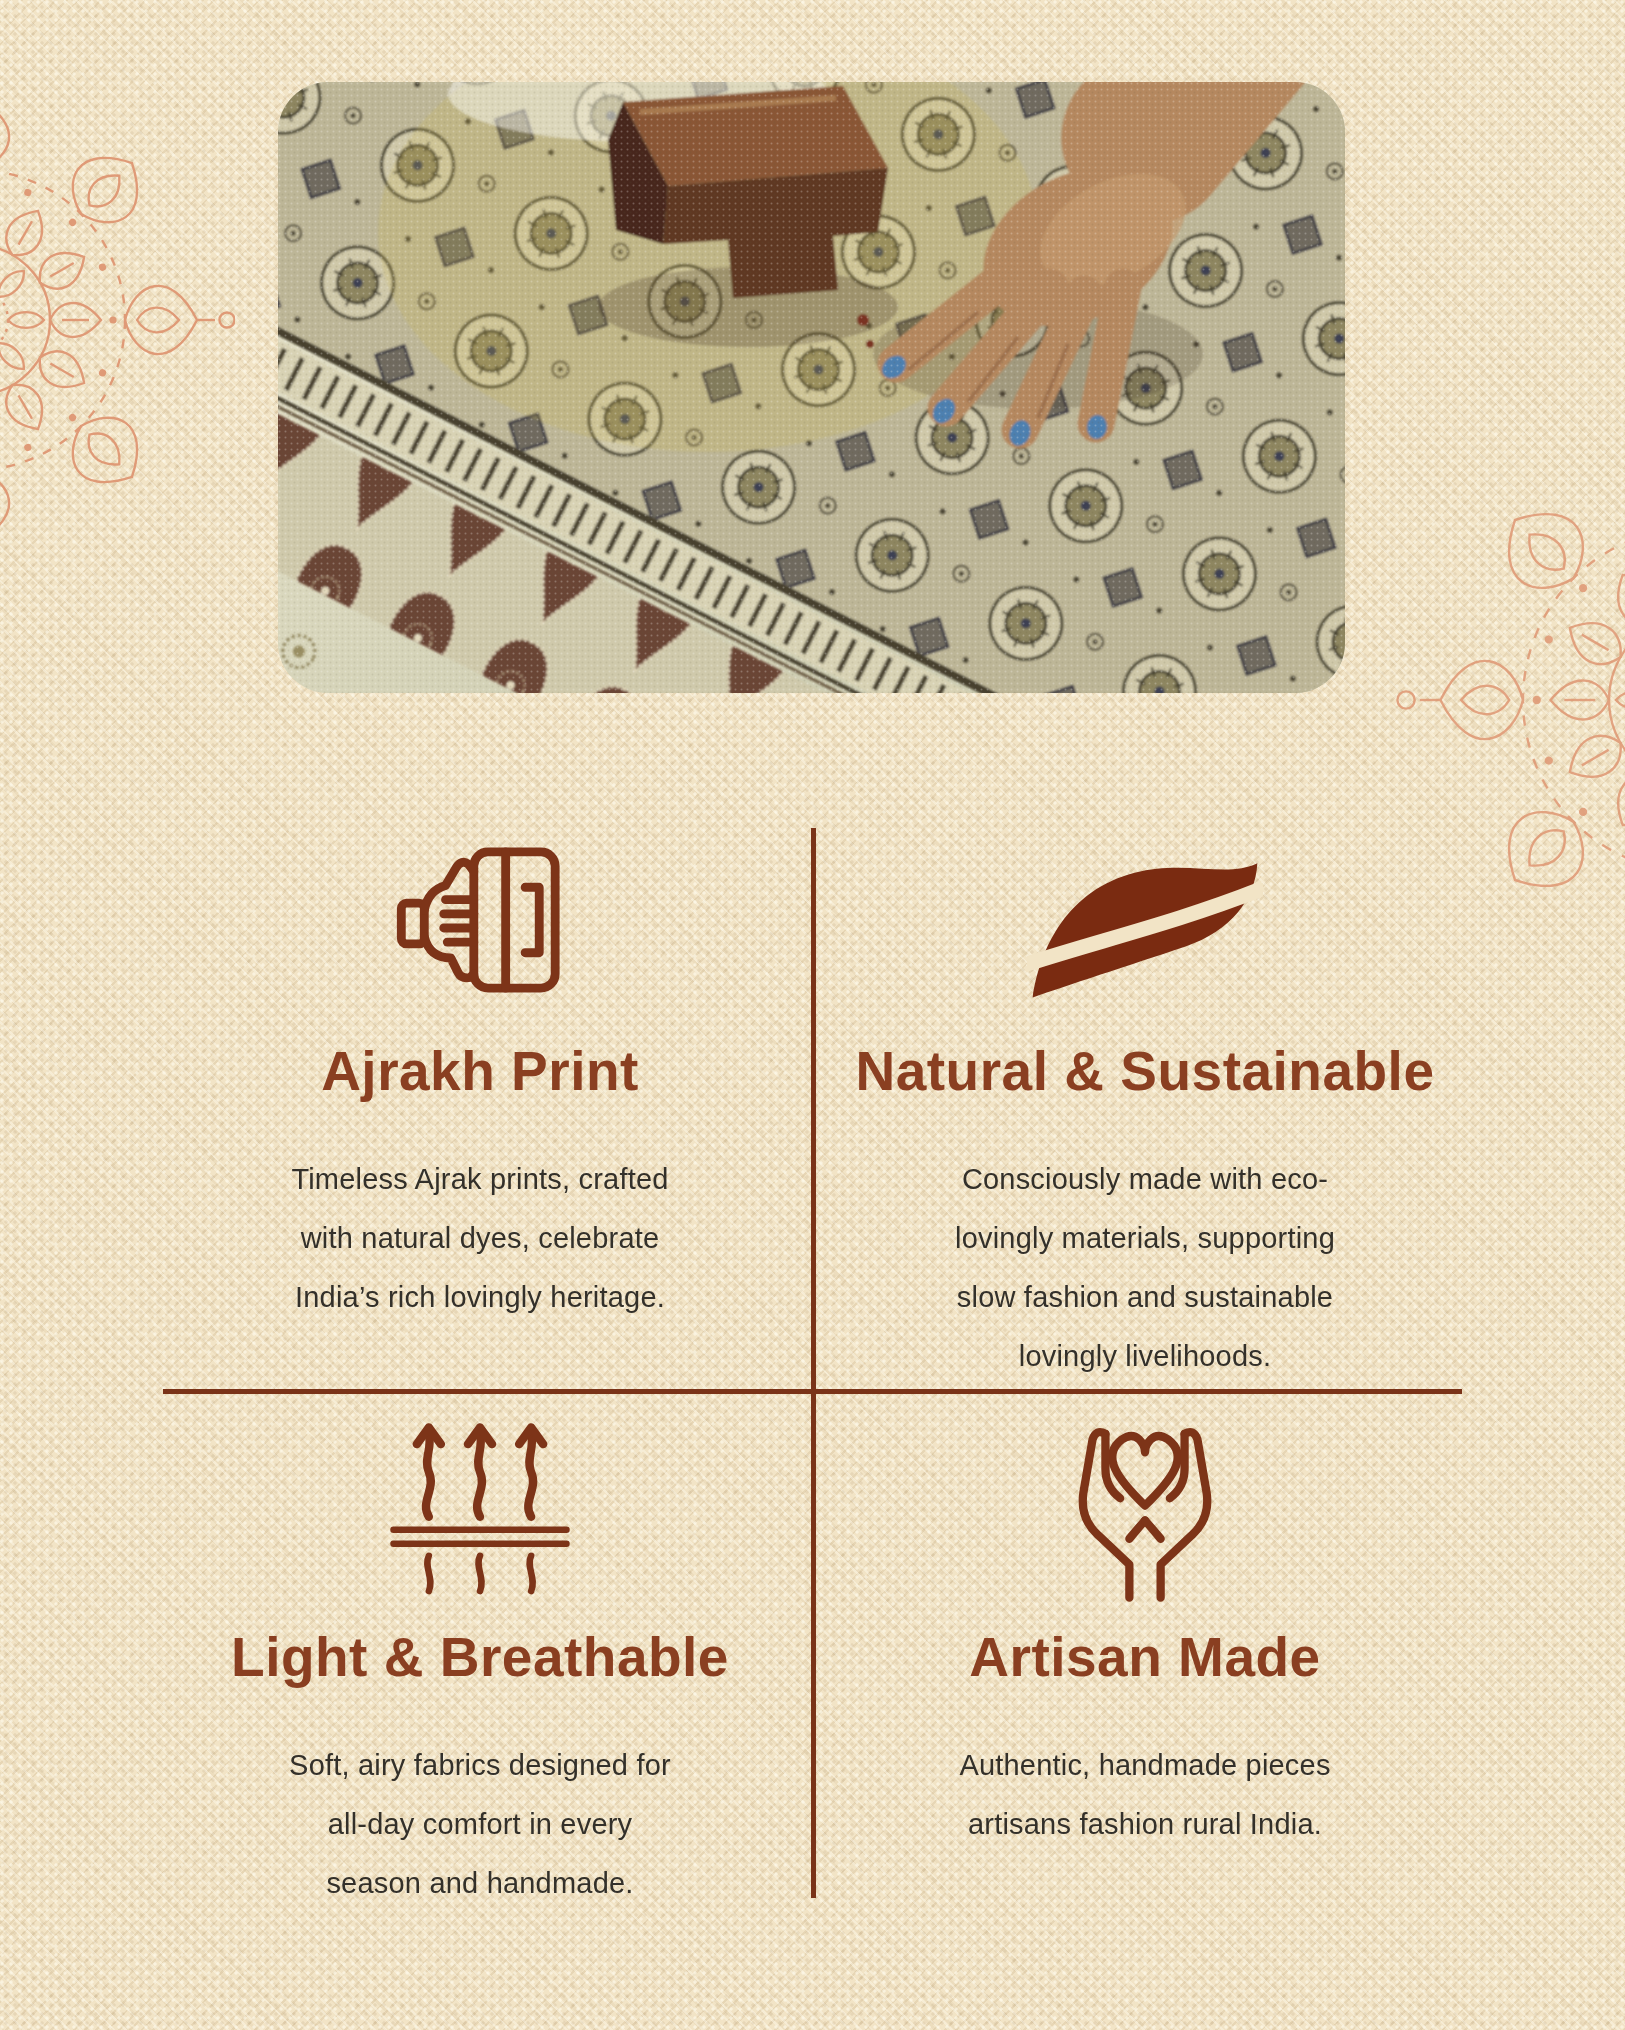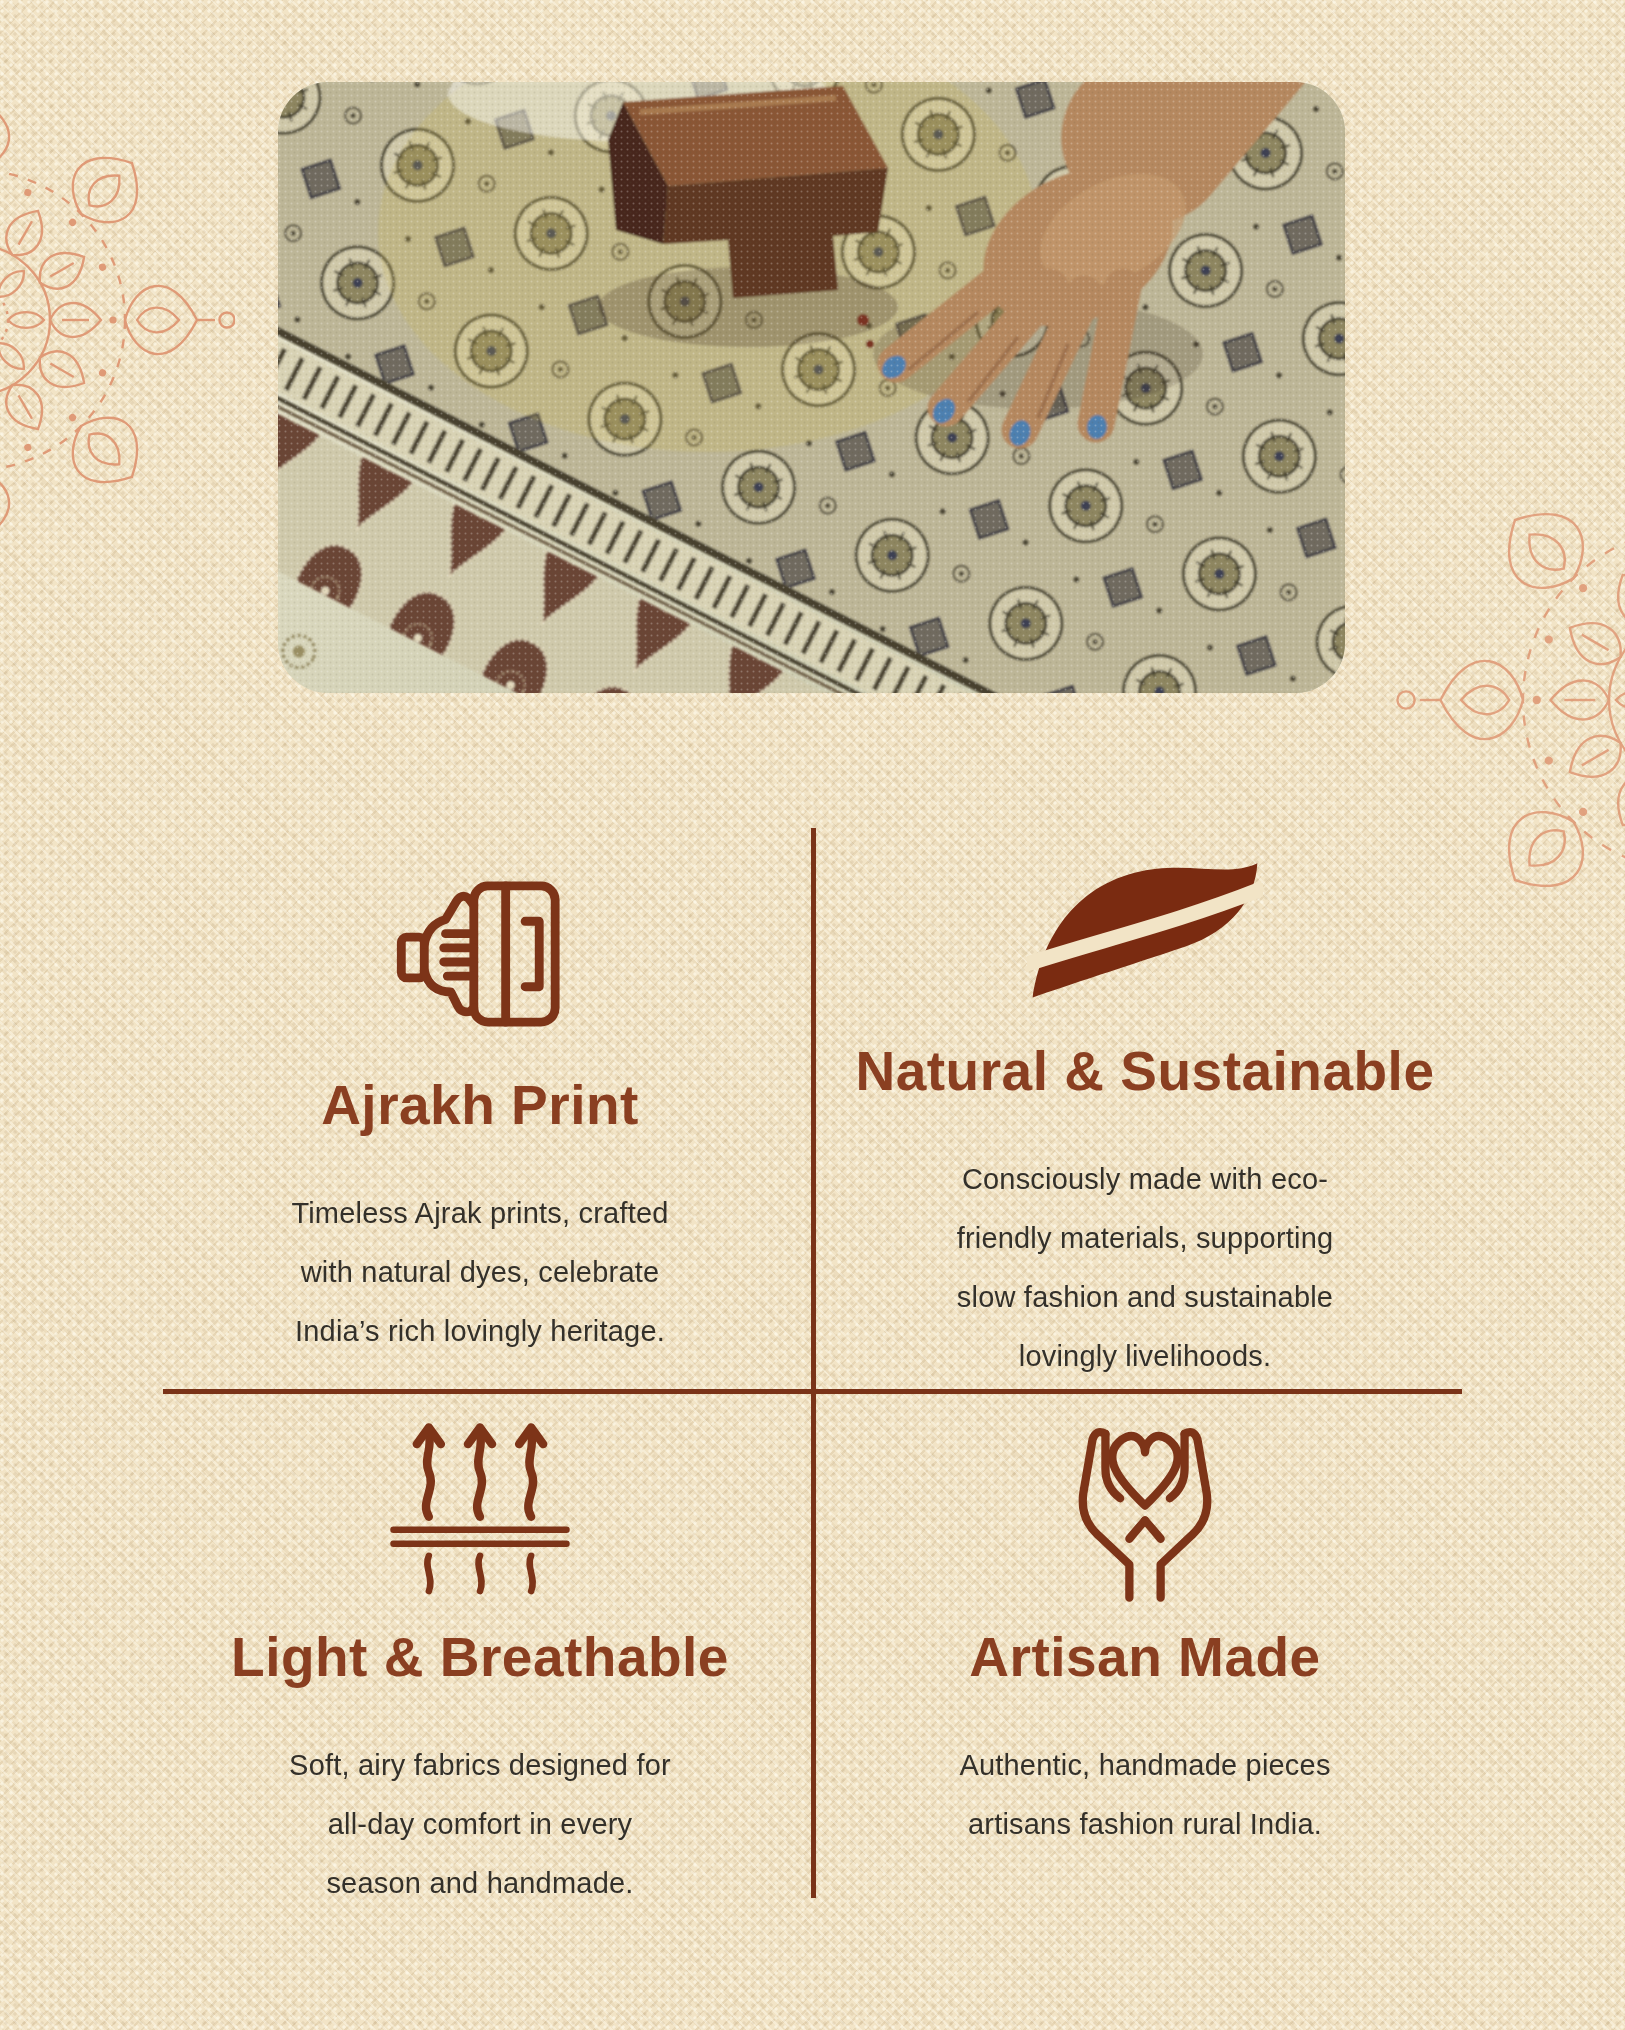--- a/index.html
+++ b/index.html
@@ -21,21 +21,21 @@
   .mandala{position:absolute;pointer-events:none;}
   .mandala-left{left:-285px;top:60px;opacity:.95;}
   .mandala-right{left:1395px;top:400px;opacity:.85;}
   .hero{
     position:absolute;left:278px;top:82px;width:1067px;height:611px;
     border-radius:50px;overflow:hidden;
   }
   .divider-v{position:absolute;left:811px;top:828px;width:5px;height:1070px;background:#7a3318;}
   .divider-h{position:absolute;left:163px;top:1389px;width:1299px;height:5px;background:#7a3318;}
   .cell{position:absolute;width:660px;text-align:center;}
-  .cell.tl{left:150px;top:852px;}
+  .cell.tl{left:150px;top:818px;}
   .cell.tr{left:815px;top:818px;}
   .cell.bl{left:150px;top:1418px;}
   .cell.br{left:815px;top:1418px;}
   .icon-box{height:204px;display:flex;align-items:center;justify-content:center;}
   .cell.bl .icon-box,.cell.br .icon-box{height:190px;}
   .feature-title{
     margin:18px 0 0;font-weight:700;font-size:55px;line-height:62px;
     color:#8a3f21;letter-spacing:.5px;
   }
   .feature-body{
@@ -270,21 +270,21 @@
   <section class="cell tr">
     <div class="icon-box">
       <svg width="236" height="170" viewBox="0 0 250 180">
         <path fill="#7a2b11" d="M6,172 C14,118 44,58 114,40 C168,26 212,46 244,30 C242,68 216,102 168,118 C108,138 40,160 6,172 Z"></path>
         <path d="M2,136 C76,112 160,92 246,58" stroke="#f2e4c6" stroke-width="16" fill="none" stroke-linecap="round"></path>
       </svg>
     </div>
     <h2 class="feature-title">Natural &amp; Sustainable</h2>
     <p class="feature-body">
       <span class="ln">Consciously made with eco-</span>
-      <span class="ln">friendly materials, supporting</span>
+      <span class="ln">lovingly materials, supporting</span>
       <span class="ln">slow fashion and sustainable</span>
       <span class="ln">lovingly livelihoods.</span>
     </p>
   </section>
 
   <section class="cell bl">
     <div class="icon-box">
       <svg width="200" height="186" viewBox="0 0 210 200" fill="none" stroke="#7d3418" stroke-width="9" stroke-linecap="round" stroke-linejoin="round">
         <line x1="12" y1="118" x2="198" y2="118" stroke-width="7"></line>
         <line x1="12" y1="133" x2="198" y2="133" stroke-width="7"></line>

